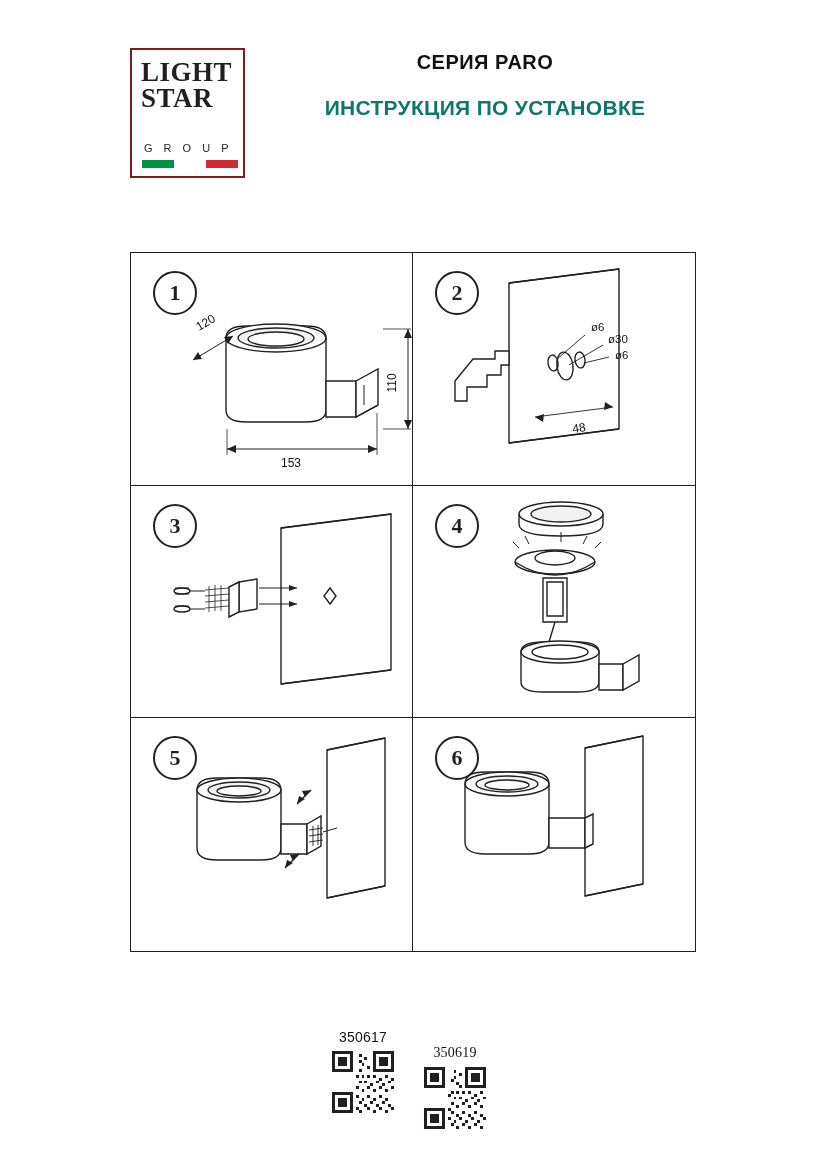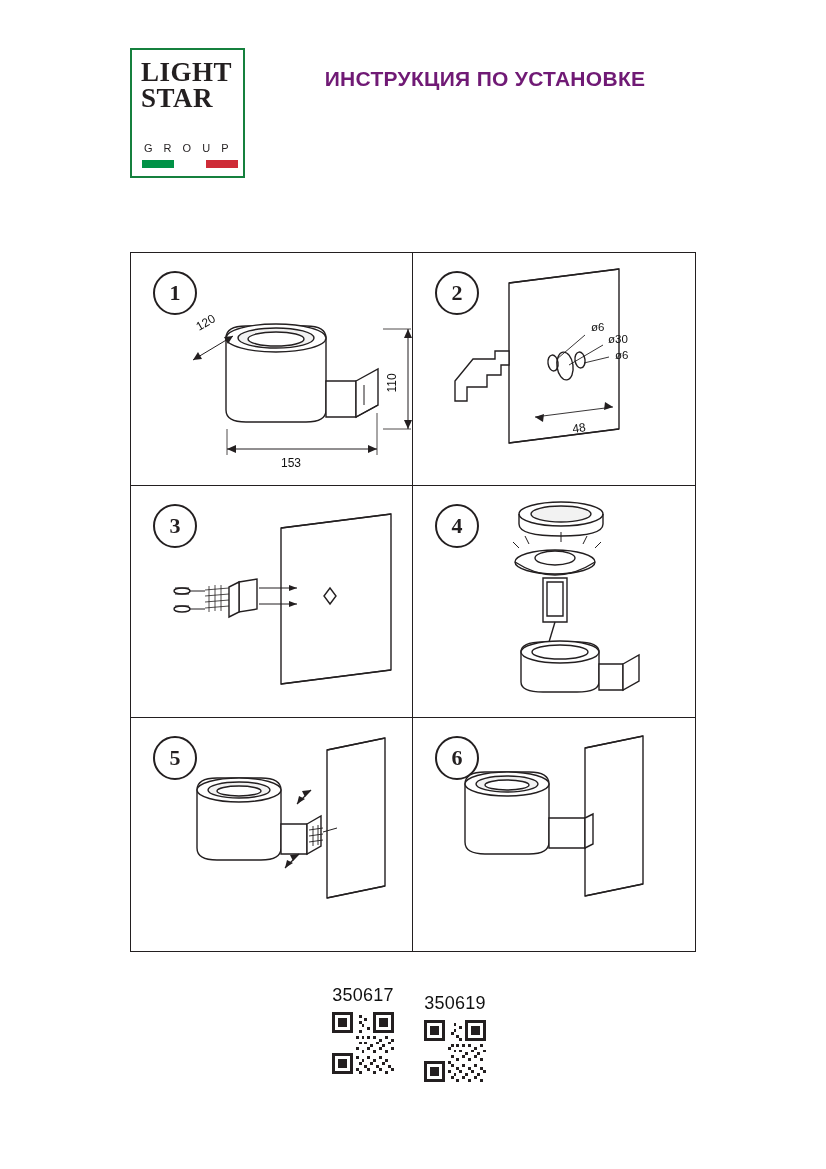--- a/index.html
+++ b/index.html
@@ -23,21 +23,21 @@
     top: 48px;
     width: 826px;
     height: 145px;
   }
   .logo-box {
     position: absolute;
     left: 130px;
     top: 0;
     width: 115px;
     height: 130px;
-    border: 2px solid #15803d;
+    border: 2px solid #7f1d1d;
     box-sizing: border-box;
     background: #fff;
   }
   .logo-text {
     position: absolute;
     left: 9px;
     top: 9px;
     font-family: "Liberation Serif", serif;
     font-weight: bold;
     font-size: 27px;
@@ -79,21 +79,21 @@
     font-weight: bold;
     letter-spacing: 0.5px;
     line-height: 29px;
     color: #111;
   }
   .title-line3, .title-line4 {
     font-size: 21px;
     font-weight: bold;
     letter-spacing: 0.3px;
     line-height: 30px;
-    color: #701a75;
+    color: #0f766e;
   }
   .title-line3 { margin-top: 16px; }
 
   
   .grid {
     position: absolute;
     left: 130px;
     top: 252px;
     width: 566px;
     height: 700px;
@@ -140,26 +140,27 @@
     top: 985px;
     width: 566px;
     height: 110px;
   }
   .code-group {
     position: absolute;
     text-align: center;
     width: 90px;
   }
   .code-group.g1 { left: 188px; top: 0; }
-  .code-group.g2 { left: 280px; top: 8px; }
+  .code-group.g2 { left: 280px; top: 16px; font-family: Liberation Serif, serif; }
   .code-label {
-    font-size: 18px;
+    font-size: 14px;
     color: #111;
     margin-bottom: 6px;
     letter-spacing: 0.2px;
+    margin-top: 44px;
   }
   .qr {
     width: 62px;
     height: 62px;
     margin: 0 auto;
     display: block;
   }
 </style>
 </head>
 <body>
@@ -173,20 +174,21 @@
     </div>
     <div class="logo-group">G R O U P</div>
     <div class="flag">
       <span class="g"></span>
         <span class="w"></span>
         <span class="r"></span>
     </div>
   </div>
 
   <div class="title-block">
+    <div class="title-line1">СЕРИЯ PARO</div>
     <div class="title-line3">ИНСТРУКЦИЯ ПО УСТАНОВКЕ</div>
   </div>
 </div>
 
 <div class="grid">
 
   <div class="cell">
     <div class="step-num">1</div>
     <svg class="art" width="283" height="233" viewBox="0 0 283 233">
       <g fill="none" stroke="#231f20" stroke-width="1.4">

